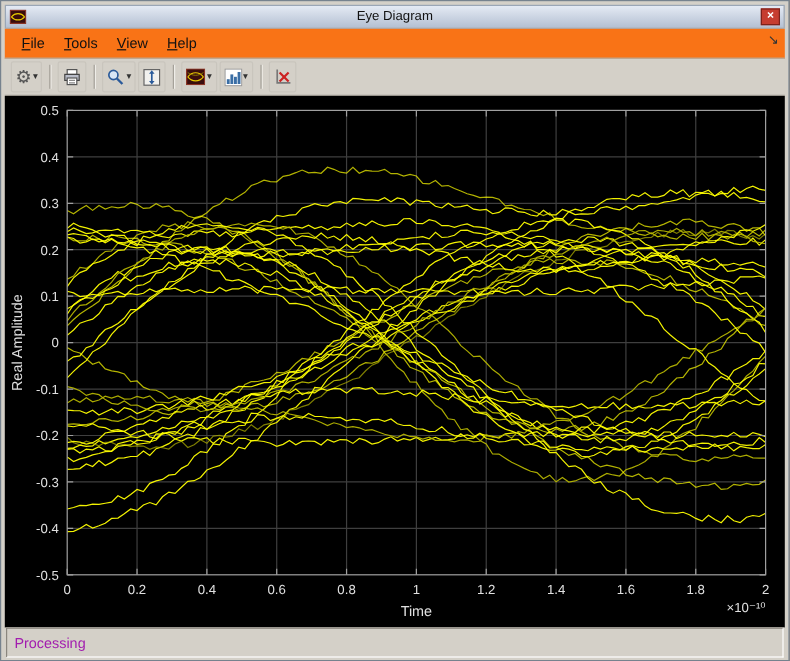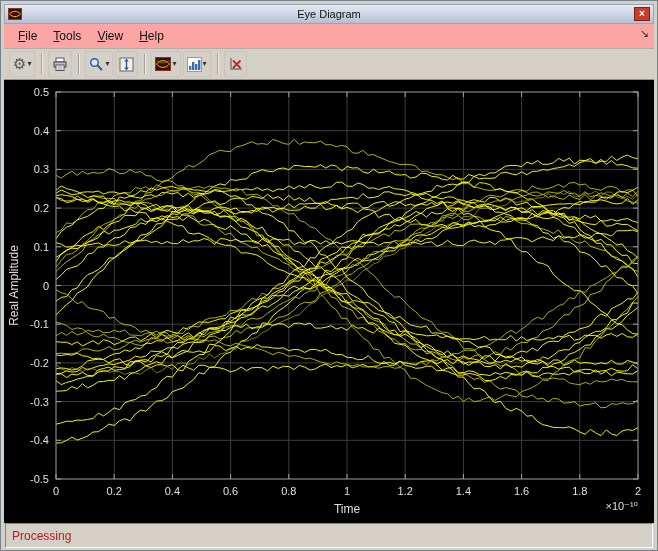--- a/index.html
+++ b/index.html
@@ -22,21 +22,21 @@
   }
   .app-icon{width:14px;height:12px;display:block;}
   .close-btn{
     margin-left:auto;width:16px;height:14px;z-index:2;
     background:#c63d30;border:1px solid #7d211a;box-sizing:border-box;
     color:#fff;font-size:10px;line-height:11px;text-align:center;
     font-weight:bold;cursor:default;
   }
   .menubar{
     height:24px;flex:0 0 24px;display:flex;align-items:center;
-    padding:0 6px;background:#fca5a5;border-bottom:1px solid #b2aea6;
+    padding:0 6px;background:#f97316;border-bottom:1px solid #b2aea6;
     position:relative;font-size:12px;color:#111;
   }
   .menu-item{padding:3px 8px;}
   .menu-item u{text-decoration:underline;}
   .corner-arrow{position:absolute;right:5px;top:3px;font-size:11px;color:#333;}
   .toolbar{
     height:30px;flex:0 0 30px;display:flex;align-items:center;
     gap:2px;padding:0 5px;background:#d4d0c8;border-bottom:1px solid #97938b;
   }
   .tbtn{
@@ -47,21 +47,21 @@
   .tsep{width:1px;height:20px;background:#a5a199;margin:0 4px;box-shadow:1px 0 0 #efede8;}
   .gear-glyph{font-size:15px;line-height:15px;color:#555;font-family:"DejaVu Sans",sans-serif;}
   .plot-area{flex:1;background:#000;overflow:hidden;}
   .statusbar{
     height:24px;flex:0 0 24px;display:flex;align-items:center;gap:4px;
     padding:2px 1px 1px 1px;background:#d4d0c8;box-sizing:border-box;
   }
   .status-cell{
     border:1px solid;border-color:#8a867e #ffffff #ffffff #8a867e;
     height:25px;box-sizing:border-box;display:flex;align-items:center;
-    font-size:12px;color:#b91c1c;padding:0 6px;background:#d4d0c8;
+    font-size:12px;color:#a21caf;padding:0 6px;background:#d4d0c8;
   }
   .status-left{flex:1;}
   .status-right{flex:0 0 112px;justify-content:flex-start;}
   svg text{font-family:"Liberation Sans","DejaVu Sans",sans-serif;}
 </style>
 </head>
 <body>
 
 <div class="window">
 

